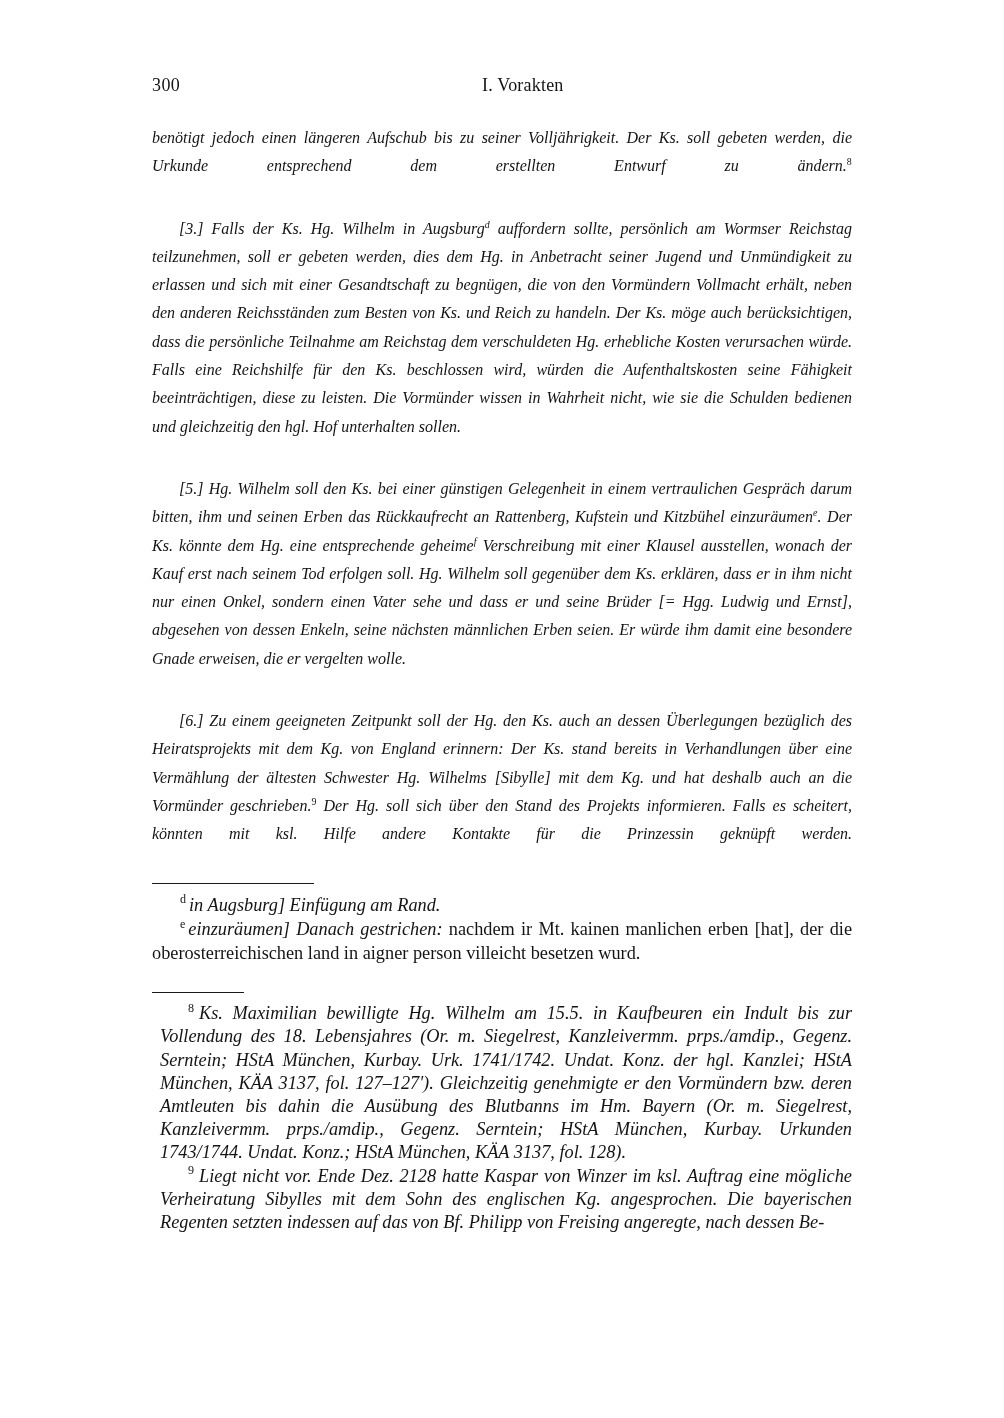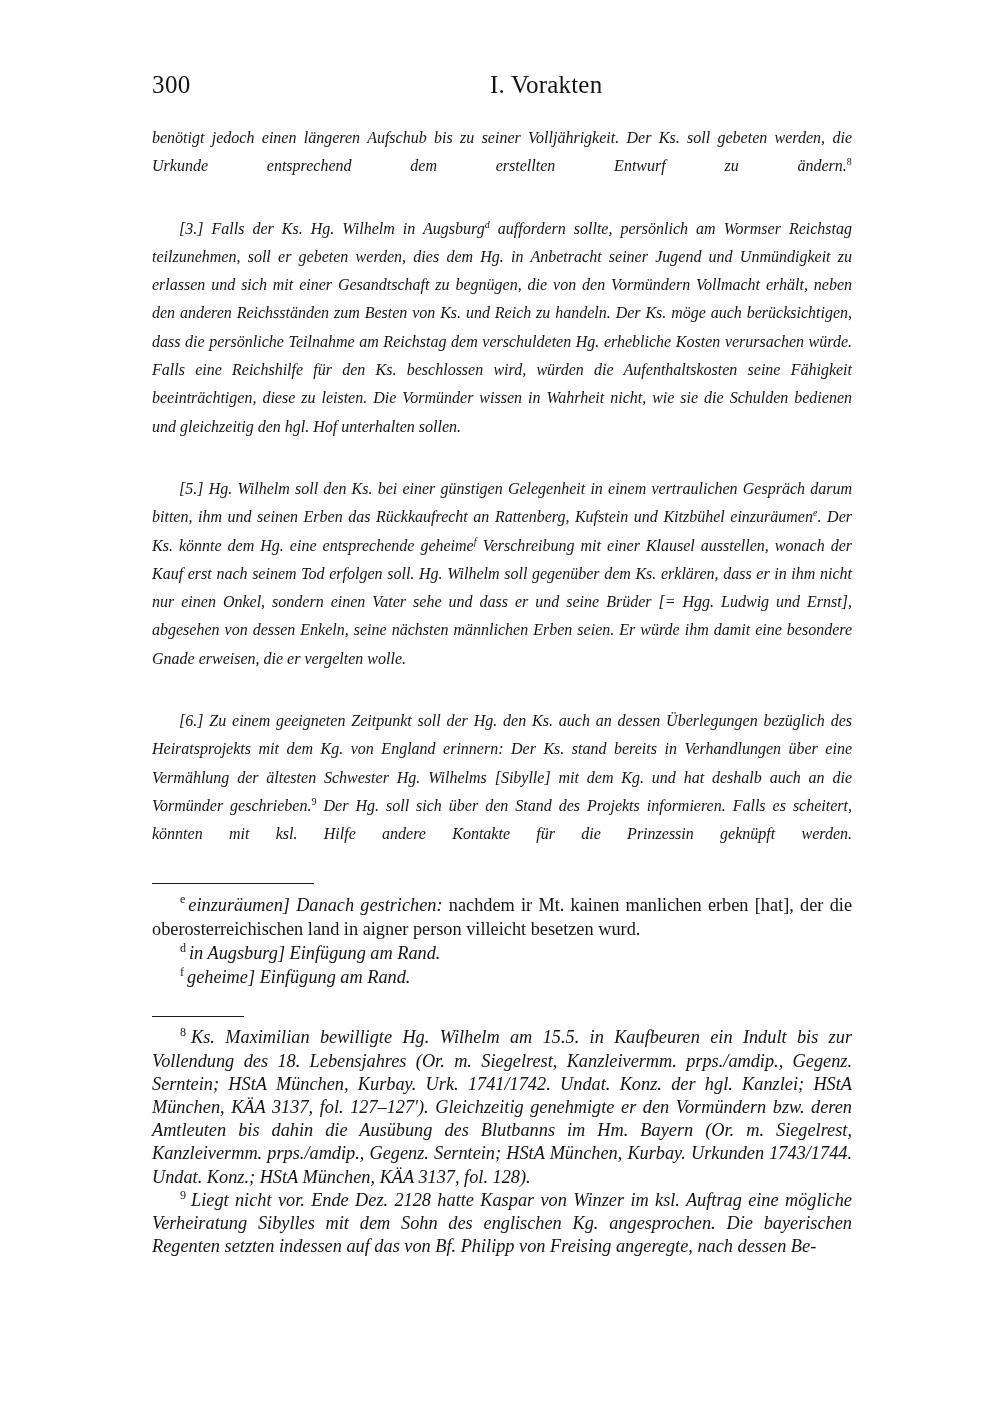--- a/index.html
+++ b/index.html
@@ -25,32 +25,32 @@
     top: 0;
     width: 700px;
   }
 
   
   .runhead {
     position: relative;
     height: 34px;
     margin-top: 72px;
     font-style: normal;
-    font-size: 25px;
+    font-size: 18px;
     line-height: 26px;
   }
   .runhead .folio {
     position: absolute;
     left: 0;
     top: 0;
     letter-spacing: .4px;
   }
   .runhead .title {
     position: absolute;
-    left: 338px;
+    left: 330px;
     top: 0;
     letter-spacing: .2px;
   }
 
   
   .body-block {
     margin-top: 18px;
     font-style: italic;
     font-size: 16px;
     line-height: 28.3px;
@@ -120,20 +120,21 @@
   .rule-footnote {
     width: 92px;
     margin-top: 27px;
   }
   .footnotes {
     margin-top: 9px;
     font-size: 18.3px;
     line-height: 23.2px;
     font-style: italic;
     text-align: justify;
+    margin-left: 8px;
   }
   .footnotes p {
     margin: 0;
     text-indent: 28px;
     text-align: justify;
   }
   .footnotes .sig {
     font-style: normal;
     font-size: 0.66em;
     vertical-align: super;
@@ -160,25 +161,24 @@
 
 
       <p class="indent"><span>[5.] Hg. Wilhelm soll den Ks. bei einer günstigen Gelegenheit in einem vertraulichen Gespräch darum bitten, ihm und seinen Erben das Rückkaufrecht an Rattenberg, Kufstein und Kitzbühel einzuräumen</span><sup class="note ital">e</sup><span>. Der Ks. könnte dem Hg. eine entsprechende geheime</span><sup class="note ital">f</sup><span> Verschreibung mit einer Klausel ausstellen, wonach der Kauf erst nach seinem Tod erfolgen soll. Hg. Wilhelm soll gegenüber dem Ks. erklären, dass er in ihm nicht nur einen Onkel, sondern einen Vater sehe und dass er und seine Brüder [= Hgg. Ludwig und Ernst], abgesehen von dessen Enkeln, seine nächsten männlichen Erben seien. Er würde ihm damit eine besondere Gnade erweisen, die er vergelten wolle.</span></p>
 
       <p class="indent just-all"><span>[6.] Zu einem geeigneten Zeitpunkt soll der Hg. den Ks. auch an dessen Überlegungen bezüglich des Heiratsprojekts mit dem Kg. von England erinnern: Der Ks. stand bereits in Verhandlungen über eine Vermählung der ältesten Schwester Hg. Wilhelms [Sibylle] mit dem Kg. und hat deshalb auch an die Vormünder geschrieben.</span><sup class="note">9</sup><span> Der Hg. soll sich über den Stand des Projekts informieren. Falls es scheitert, könnten mit ksl. Hilfe andere Kontakte für die Prinzessin geknüpft werden.</span></p>
     </div>
 
     <hr class="rule rule-apparatus">
     <div class="apparatus">
 
+      <p><span class="sig">d</span><span>in Augsburg]</span><span> Einfügung am Rand.</span></p>
+
       <p><span class="sig">e</span><span>einzuräumen]</span><span> Danach gestrichen:</span><span class="roman"> nachdem ir Mt. kainen manlichen erben [hat], der die oberosterreichischen land in aigner person villeicht besetzen wurd.</span></p>
 
-      <p><span class="sig">d</span><span>in Augsburg]</span><span> Einfügung am Rand.</span></p>
-
-      <p><span class="sig">f</span><span>geheime]</span><span> Einfügung am Rand.</span></p>
     </div>
 
     <hr class="rule rule-footnote">
     <div class="footnotes">
 
       <p><span class="sig">8</span><span>Ks. Maximilian bewilligte Hg. Wilhelm am 15.5. in Kaufbeuren ein Indult bis zur Vollendung des 18. Lebensjahres (Or. m. Siegelrest, Kanzleivermm. prps./amdip., Gegenz. Serntein; HStA München, Kurbay. Urk. 1741/1742. Undat. Konz. der hgl. Kanzlei; HStA München, KÄA 3137, fol. 127–127'). Gleichzeitig genehmigte er den Vormündern bzw. deren Amtleuten bis dahin die Ausübung des Blutbanns im Hm. Bayern (Or. m. Siegelrest, Kanzleivermm. prps./amdip., Gegenz. Serntein; HStA München, Kurbay. Urkunden 1743/1744. Undat. Konz.; HStA München, KÄA 3137, fol. 128).</span></p>
 
       <p><span class="sig">9</span><span>Liegt nicht vor. Ende Dez. 2128 hatte Kaspar von Winzer im ksl. Auftrag eine mögliche Verheiratung Sibylles mit dem Sohn des englischen Kg. angesprochen. Die bayerischen Regenten setzten indessen auf das von Bf. Philipp von Freising angeregte, nach dessen Be-</span></p>
     </div>
 

